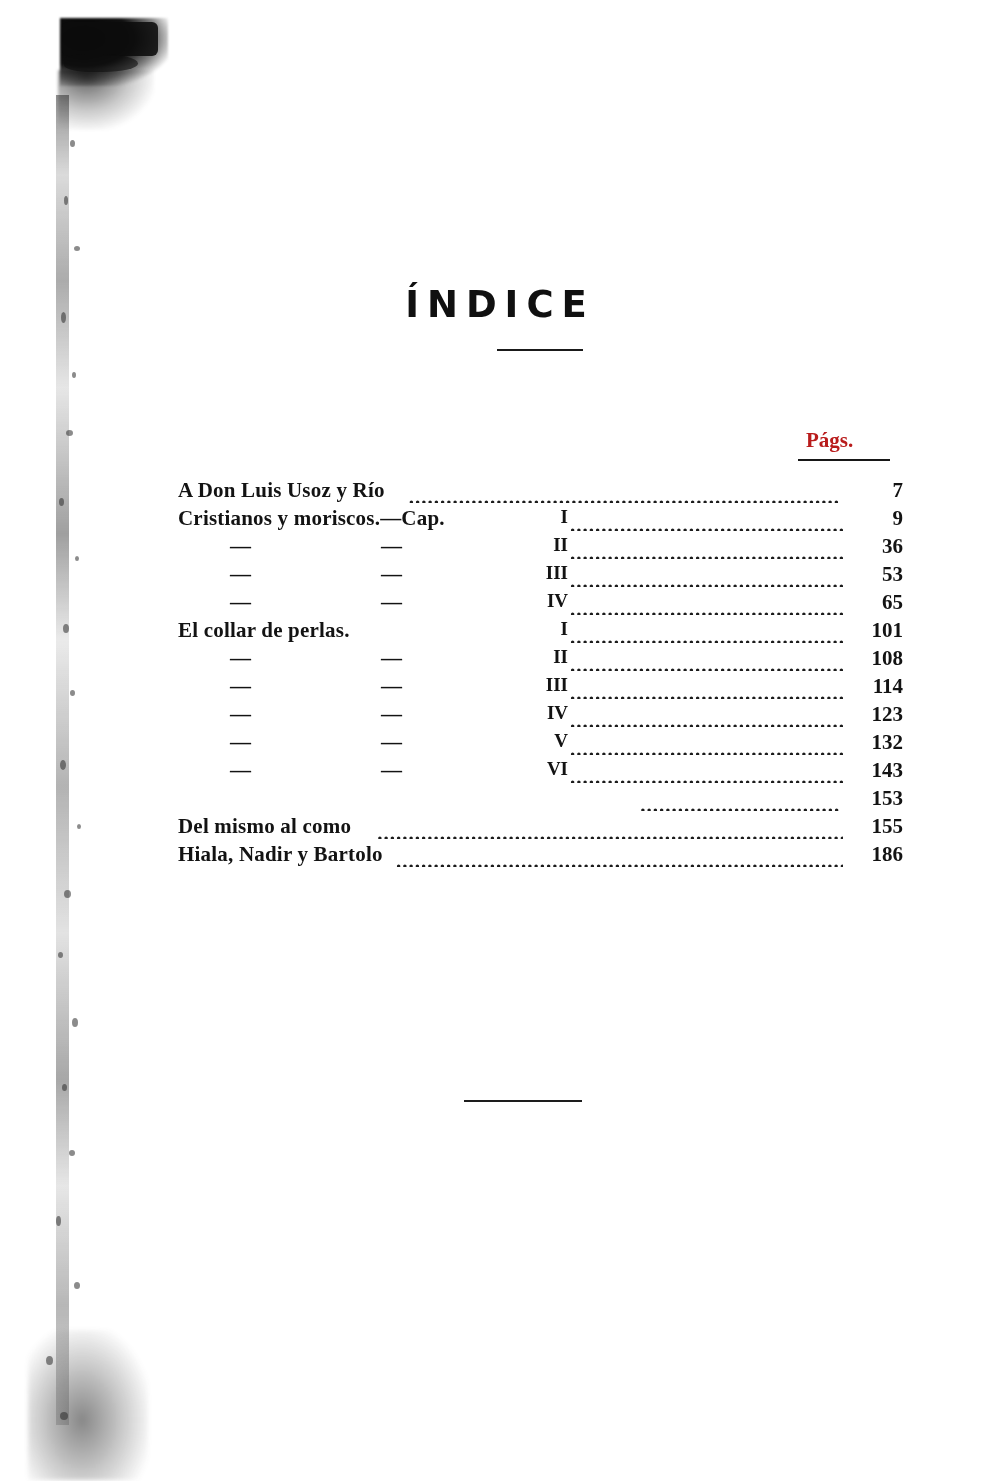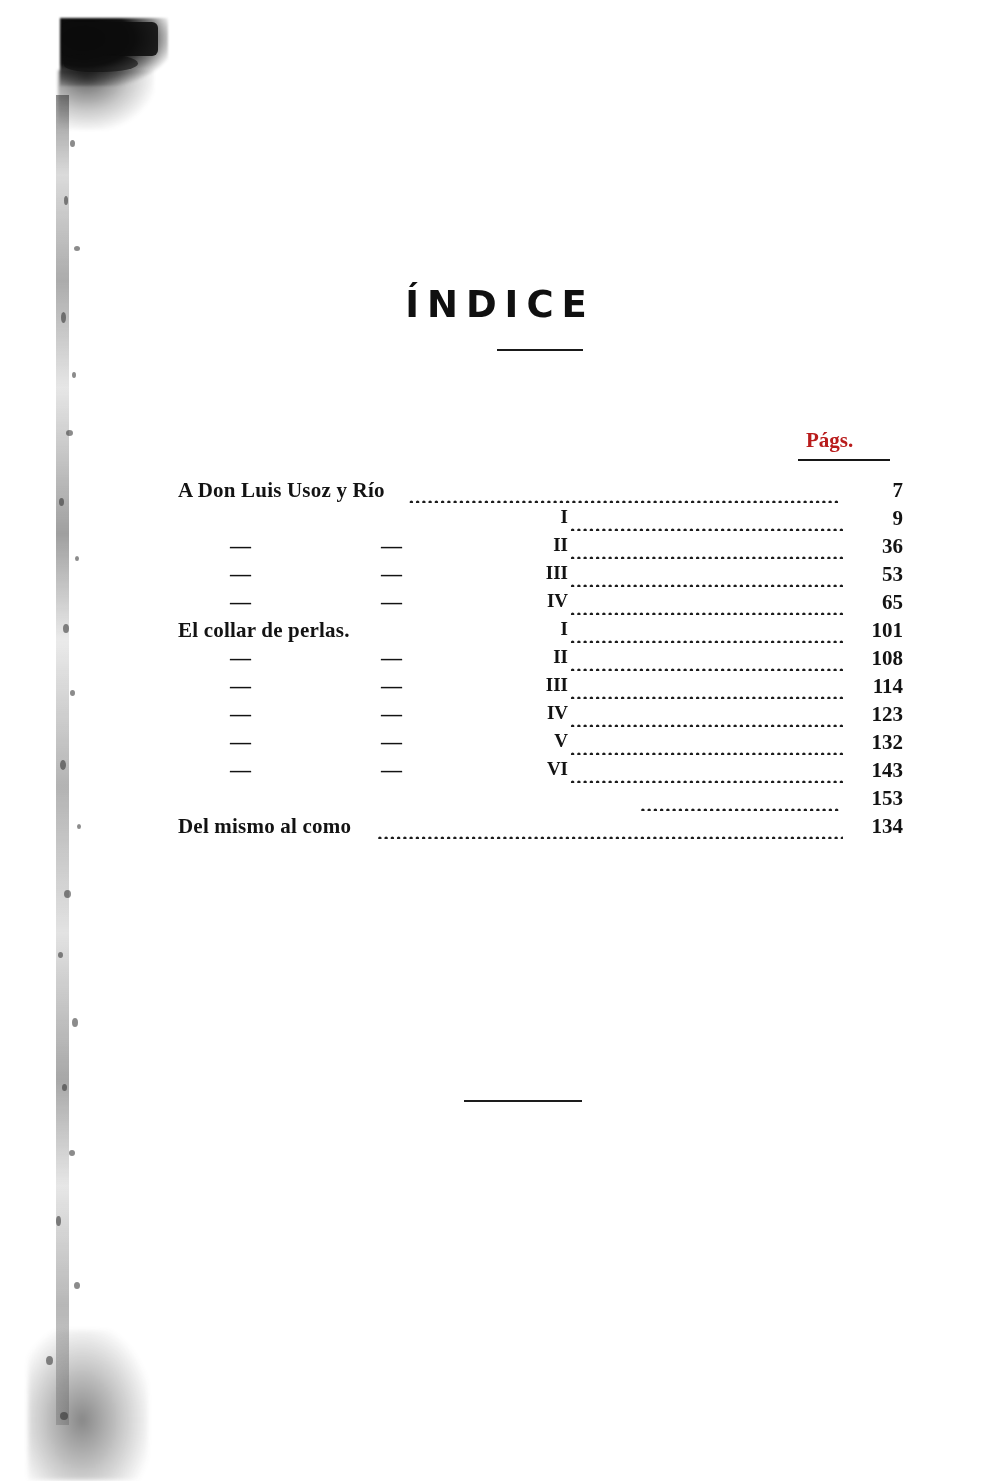--- a/index.html
+++ b/index.html
@@ -244,20 +244,21 @@
   <div id="pags-label">Págs.</div>
   <div id="pags-rule"></div>
 
   <div id="toc">
       <div class="row">
         <span class="label">A  Don  Luis  Usoz  y  Río</span>
         <span class="leader" style="left: 230.703px; width: 434.297px;">.....................................................................</span>
         <span class="page">7</span>
       </div>
       <div class="row">
+        <span class="label">Cristianos  y  moriscos.—Cap.</span>
         <span class="roman" style="left: 382.594px; width: 7.40625px;">I</span>
         <span class="leader" style="left: 392px; width: 273px;">............................................</span>
         <span class="page">9</span>
       </div>
       <div class="row sub">
         <span class="dash1">—</span>
         <span class="dash2">—</span>
         <span class="roman" style="left: 375.203px; width: 14.7969px;">II</span>
         <span class="leader" style="left: 392px; width: 273px;">............................................</span>
         <span class="page">36</span>
@@ -317,18 +318,23 @@
         <span class="leader" style="left: 392px; width: 273px;">............................................</span>
         <span class="page">143</span>
       </div>
       <div class="row">
         <span class="leader" style="left: 462.219px; width: 202.781px;">................................</span>
         <span class="page">153</span>
       </div>
       <div class="row">
         <span class="label">Del  mismo  al  como</span>
         <span class="leader" style="left: 199.156px; width: 465.844px;">...........................................................................</span>
-        <span class="page">134</span>
+        <span class="page">155</span>
+      </div>
+      <div class="row">
+        <span class="label">Hiala,  Nadir  y  Bartolo</span>
+        <span class="leader" style="left: 218.031px; width: 446.969px;">........................................................................</span>
+        <span class="page">186</span>
       </div>
     </div>
 
   <div id="bottom-rule"></div>
 </div>
 
 </body></html>

